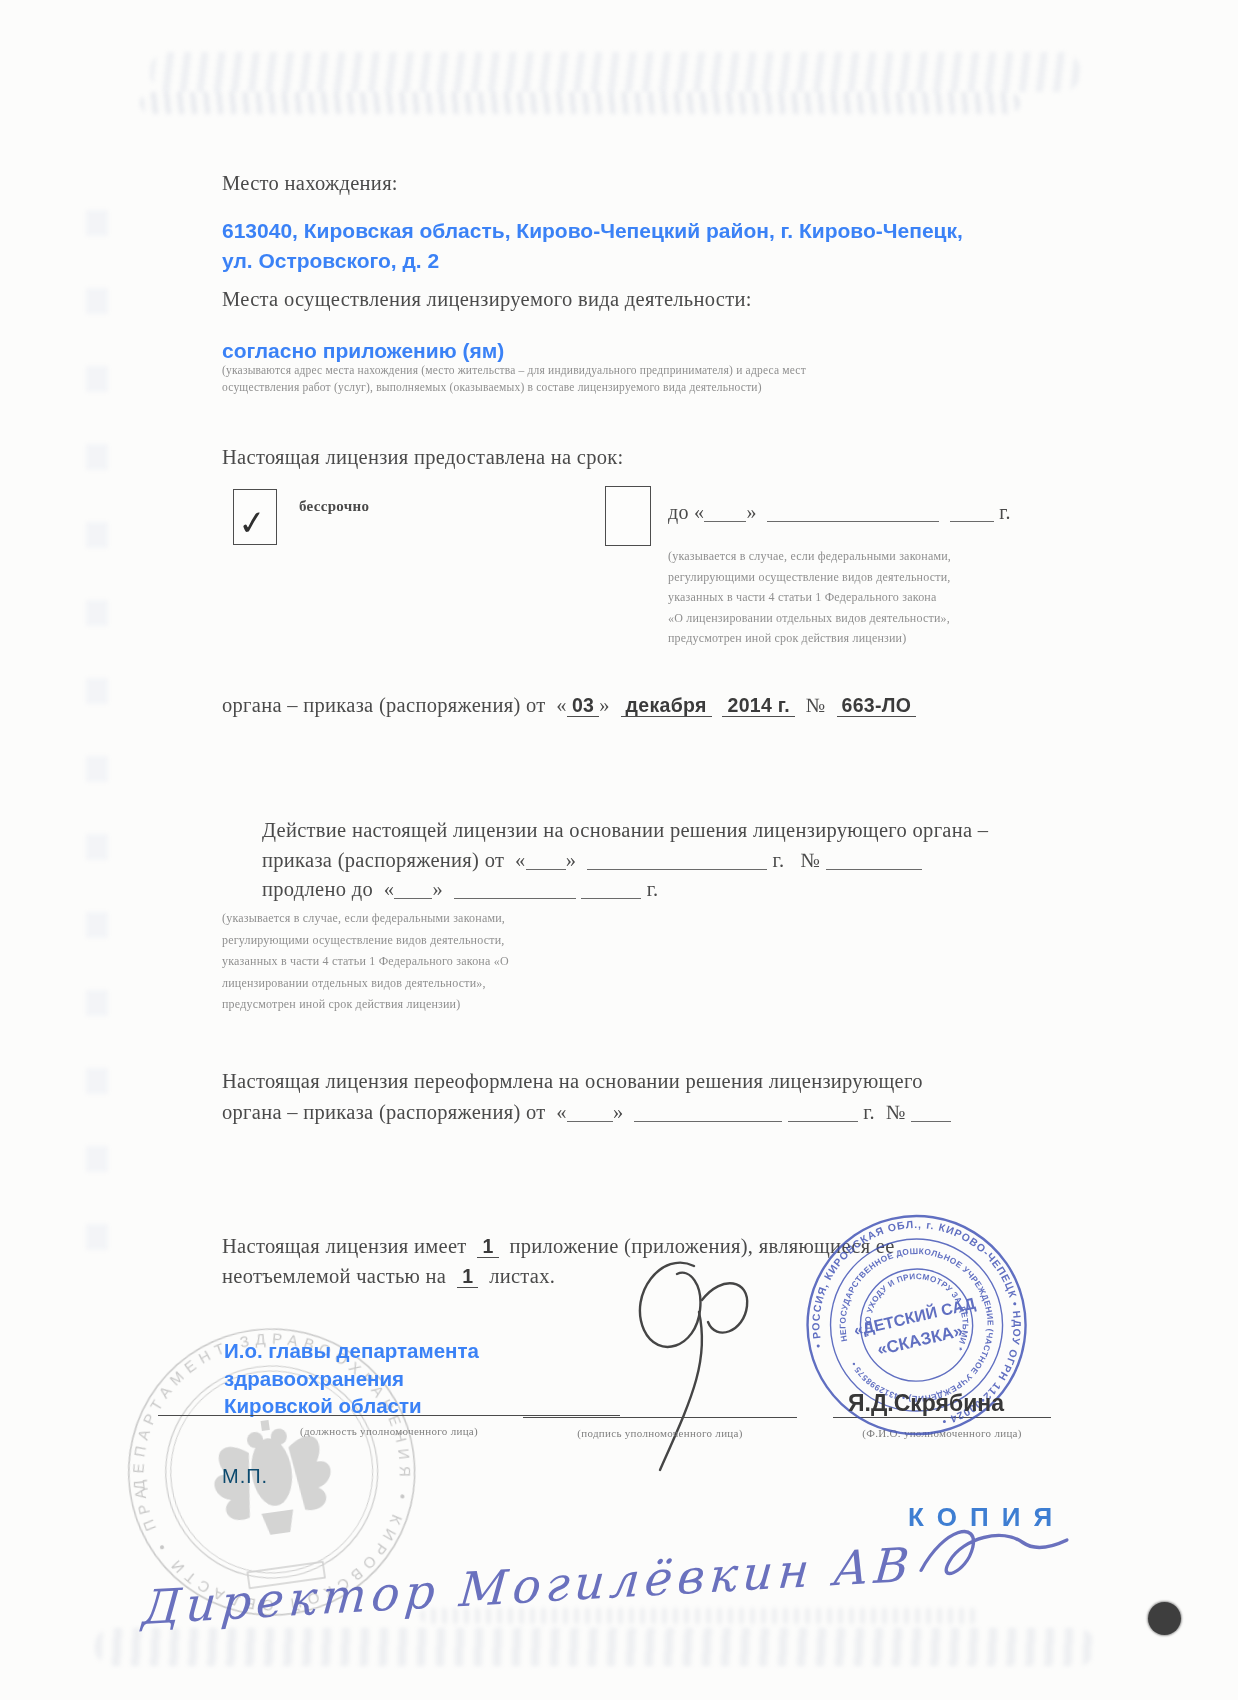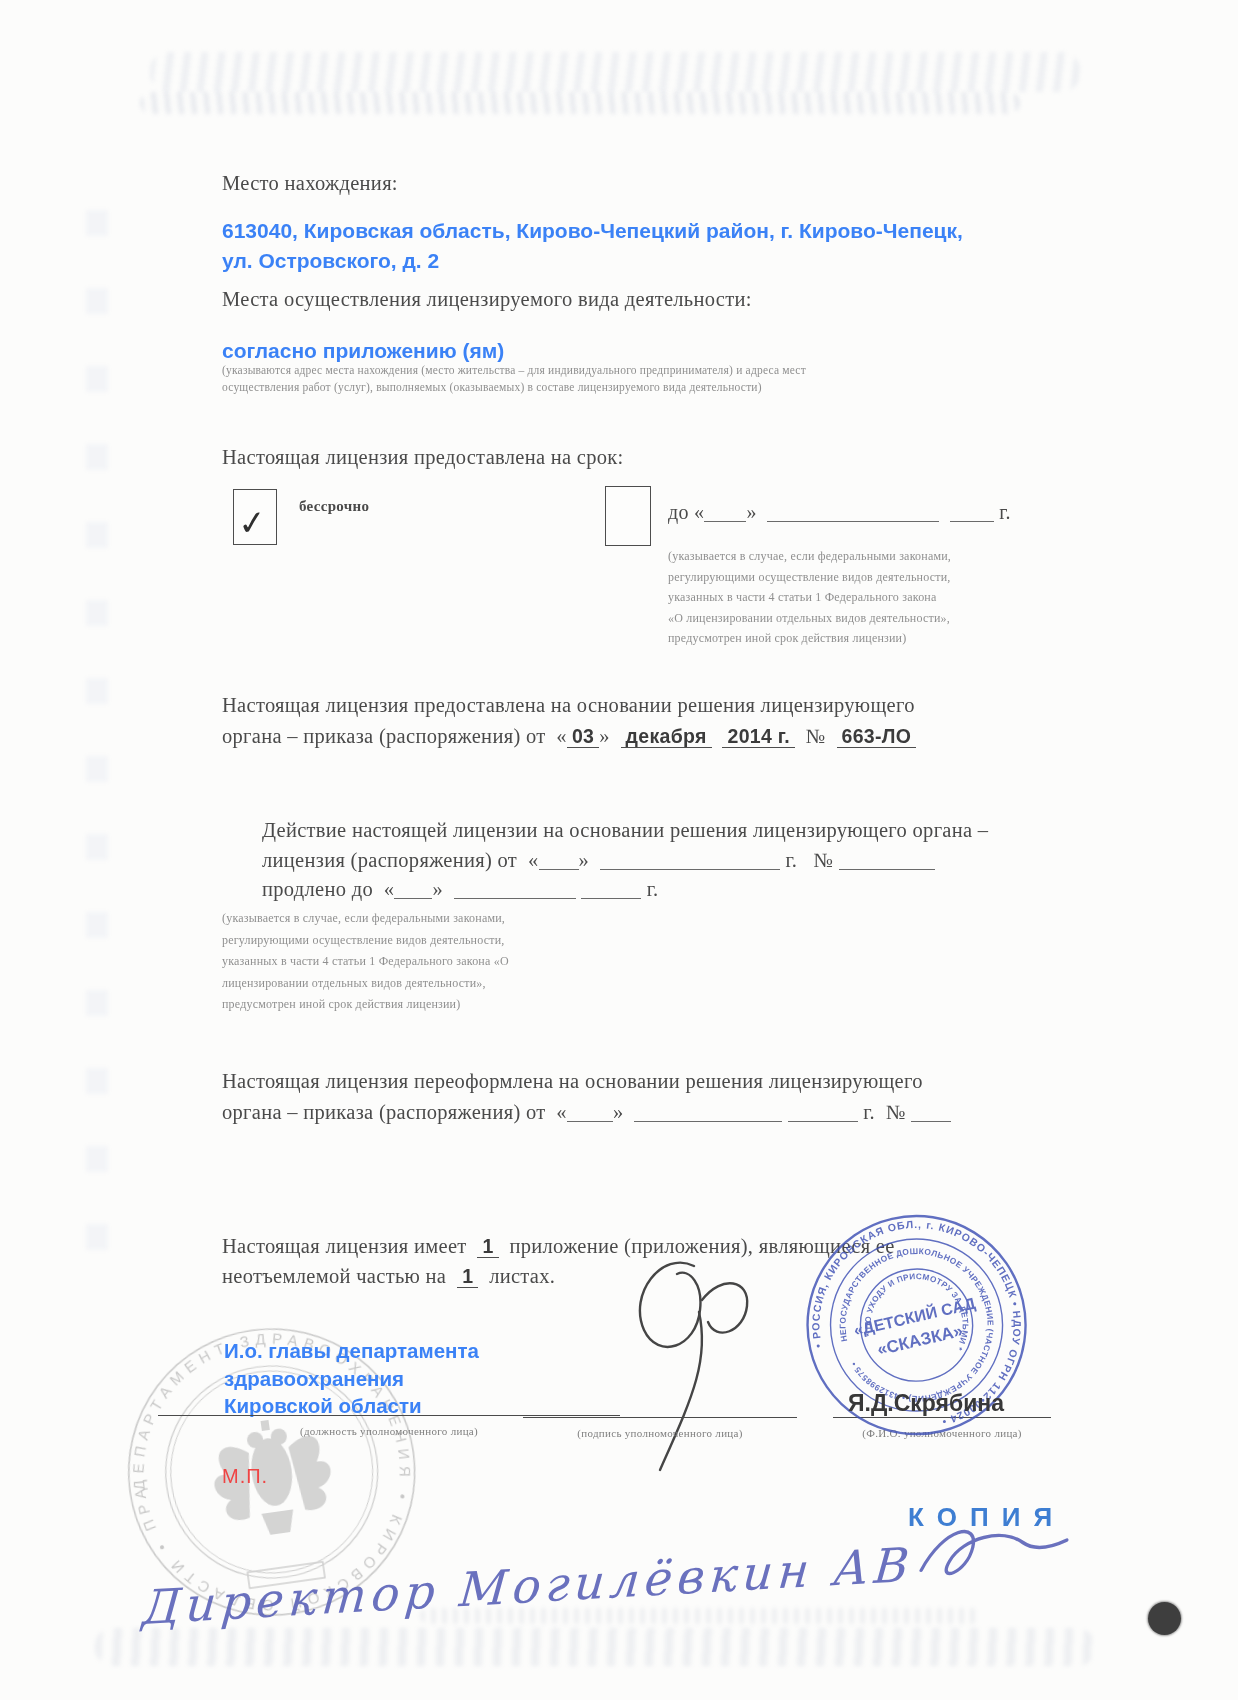--- a/index.html
+++ b/index.html
@@ -87,35 +87,34 @@
   </div>
   <div class="abs note" style="left:668px; top:546px; width:430px; line-height:20.5px;">
     <span>(указывается в случае, если федеральными  законами,</span>
     <span>регулирующими осуществление видов деятельности,</span>
     <span>указанных в части 4 статьи 1 Федерального закона</span>
     <span>«О лицензировании отдельных видов деятельности»,</span>
     <span>предусмотрен иной срок действия  лицензии)</span>
   </div>
 
   <div class="abs serif" style="left:222px; top:690px; width:830px; line-height:31px;">
-    <div>Настоящая лицензия предоставлена на основании решения лицензирующего</div>
     <div style="white-space:nowrap;">
       <span>органа – приказа (распоряжения) от</span>&nbsp;
       <span>«</span><span class="filled">03</span><span>»</span>&nbsp;
       <span class="filled">декабря</span>&nbsp;
       <span class="filled">2014 г.</span>&nbsp;
       <span>№</span>&nbsp;
       <span class="filled">663-ЛО</span>
     </div>
   </div>
 
   <div class="abs serif" style="left:222px; top:816px; width:850px; line-height:29.5px;margin-left:40px;">
     <div>Действие настоящей лицензии на основании решения лицензирующего органа –</div>
     <div style="white-space:nowrap;">
-      <span>лицензия (распоряжения)  от</span>&nbsp;&nbsp;<span>«</span><span class="blank" style="width:40px;"></span><span>»</span>&nbsp;&nbsp;<span class="blank" style="width:180px;"></span>&nbsp;<span>г.</span>&nbsp;&nbsp;&nbsp;<span>№</span>&nbsp;<span class="blank" style="width:96px;"></span>
+      <span>приказа (распоряжения)  от</span>&nbsp;&nbsp;<span>«</span><span class="blank" style="width:40px;"></span><span>»</span>&nbsp;&nbsp;<span class="blank" style="width:180px;"></span>&nbsp;<span>г.</span>&nbsp;&nbsp;&nbsp;<span>№</span>&nbsp;<span class="blank" style="width:96px;"></span>
     </div>
     <div style="white-space:nowrap;">
       <span>продлено до</span>&nbsp;&nbsp;<span>«</span><span class="blank" style="width:38px;"></span><span>»</span>&nbsp;&nbsp;<span class="blank" style="width:122px;"></span>&nbsp;<span class="blank" style="width:60px;"></span>&nbsp;<span>г.</span>
     </div>
   </div>
   <div class="abs note" style="left:222px; top:908px; width:430px; line-height:21.5px;">
     <span>(указывается в случае, если федеральными  законами,</span>
     <span>регулирующими осуществление видов деятельности,</span>
     <span>указанных в части 4 статьи 1 Федерального закона «О</span>
     <span>лицензировании отдельных видов деятельности»,</span>
@@ -212,21 +211,21 @@
           <textPath href="#bluering3">* ПО УХОДУ И ПРИСМОТРУ ЗА ДЕТЬМИ *</textPath>
         </text>
         <text x="115" y="112" text-anchor="middle" font-size="16" font-weight="700">«ДЕТСКИЙ САД</text>
         <text x="115" y="136" text-anchor="middle" font-size="17" font-weight="700">«СКАЗКА»</text>
       </g>
     </svg>
   </div>
 
   <div class="abs boldsans" style="left:848px; top:1390px; font-size:23px; color:#383838;">Я.Д.Скрябина</div>
 
-  <div class="abs" style="left:222px; top:1465px; font-family:'Liberation Sans',sans-serif; font-size:20px; color:#ef4444; letter-spacing:1px;">М.П.</div>
+  <div class="abs" style="left:222px; top:1465px; font-family:'Liberation Sans',sans-serif; font-size:20px; color:#0c4a6e; letter-spacing:1px;">М.П.</div>
 
   <div class="abs copy-mark" style="left:908px; top:1502px;">КОПИЯ</div>
 
   <div class="abs handwriting" style="left:140px; top:1562px;">
     <span>Директор Могилёвкин АВ</span><svg width="160" height="80" viewBox="0 0 160 80" style="vertical-align:-18px;">
       <path d="M8,52 C28,10 62,6 58,32 C54,58 24,66 36,44 C48,22 86,14 108,30 C122,40 138,36 152,30" fill="none" stroke="#5b63b8" stroke-width="3.4" stroke-linecap="round"></path>
     </svg>
   </div>
 
   <div class="abs dot" style="left:1148px; top:1602px;"></div>

